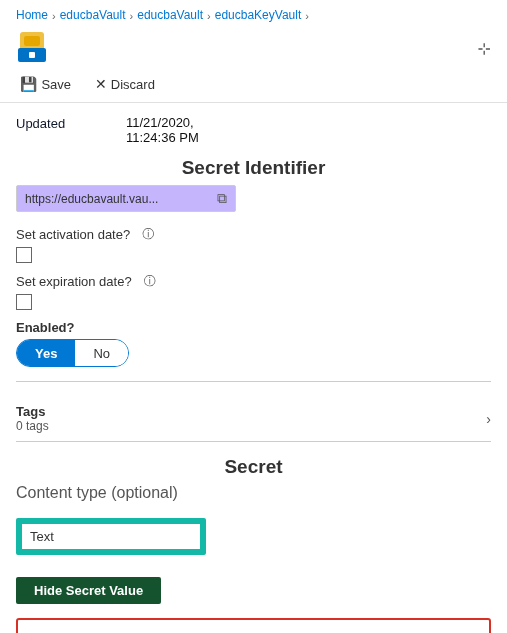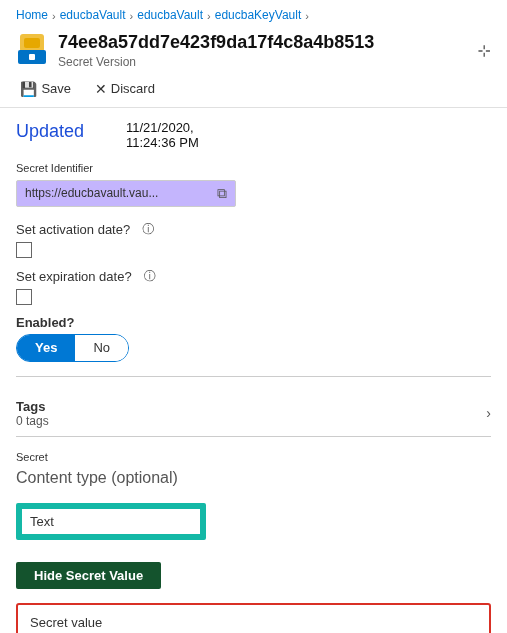--- a/index.html
+++ b/index.html
@@ -93,36 +93,37 @@
     }
 
     
     .field-row {
       display: flex;
       align-items: flex-start;
       margin-bottom: 12px;
     }
     .field-label {
       min-width: 110px;
-      color: #1d4ed8;
-      font-size: 18px;
+      color: #0f172a;
+      font-size: 13px;
       padding-top: 1px;
     }
     .field-value {
       color: #111;
       font-size: 13px;
     }
 
     
     .section-label {
-      font-size: 11px;
-      font-weight: 400;
+      font-size: 19px;
+      font-weight: 700;
       color: #333;
       margin-bottom: 6px;
       margin-top: 4px;
+      text-align: center;
     }
 
     
     .identifier-row {
       display: flex;
       align-items: center;
       border: 1px solid #ccc;
       border-radius: 2px;
       padding: 4px 8px;
       width: 220px;
@@ -302,24 +303,20 @@
 <div class="title-row">
   <div class="title-icon">
     
     <svg width="32" height="32" viewBox="0 0 32 32" xmlns="http://www.w3.org/2000/svg">
       <rect x="4" y="0" width="24" height="18" rx="3" fill="#f0c040"></rect>
       <rect x="8" y="4" width="16" height="10" rx="2" fill="#e6a800"></rect>
       <rect x="2" y="16" width="28" height="14" rx="2" fill="#0072c6"></rect>
       <rect x="13" y="20" width="6" height="6" rx="1" fill="#fff"></rect>
     </svg>
   </div>
-  <div class="title-text-block">
-    <h1>74ee8a57dd7e423f9da17f4c8a4b8513</h1>
-    <div class="subtitle">Secret Version</div>
-  </div>
   <span class="pin-icon">⊹</span>
 </div>
 
 <div class="toolbar">
   <button class="toolbar-btn">
     <span class="icon">💾</span>
     <span>Save</span>
   </button>
   <button class="toolbar-btn">
     <span class="icon">✕</span>

